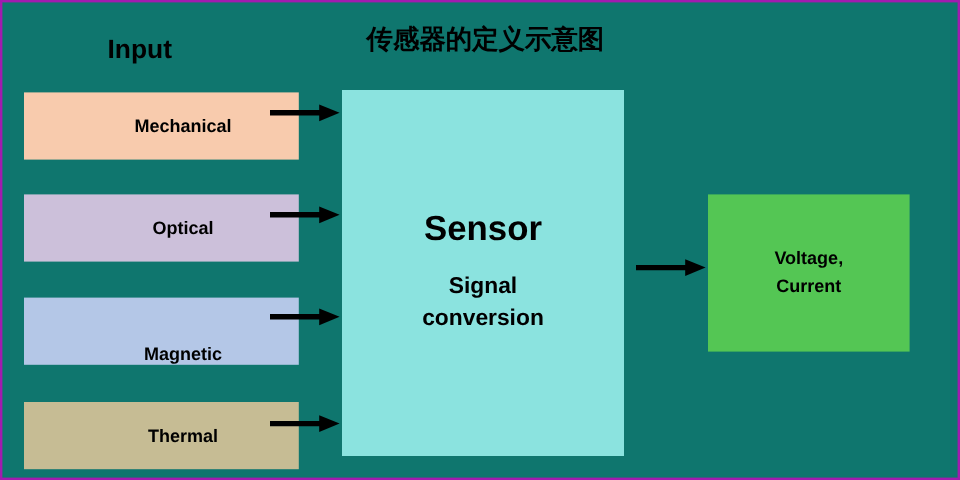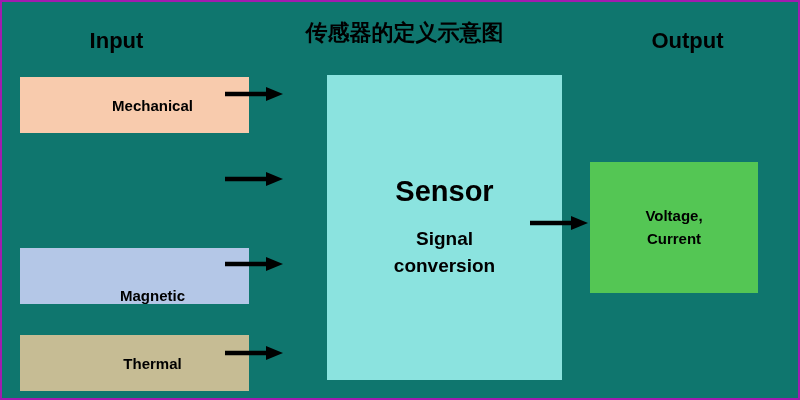--- a/index.html
+++ b/index.html
@@ -85,24 +85,26 @@
     line-height: 1.5;
   }
 </style>
 </head>
 <body>
 
 <div class="canvas">
 
   <div class="hdr input-hdr">Input</div>
   <div class="hdr title">传感器的定义示意图</div>
-  <div class="hdr output-hdr">Output</div>
 
   <div class="inbox inbox-1" style="background: rgb(248, 203, 173);">
     <span>Mechanical</span>
+  </div>
+  <div class="inbox inbox-2" style="background: rgb(204, 192, 218);">
+    <span>Optical</span>
   </div>
   <div class="inbox inbox-3" style="background: rgb(180, 199, 231);">
     <span>Magnetic</span>
   </div>
   <div class="inbox inbox-4" style="background: rgb(198, 188, 148);">
     <span>Thermal</span>
   </div>
 
   <svg class="arrow arr-1" width="60" height="16" viewBox="0 0 60 16">
     <line x1="1" y1="8" x2="44" y2="8" stroke="#000000" stroke-width="4.5"></line>
@@ -114,21 +116,21 @@
   </svg>
   <svg class="arrow arr-3" width="60" height="16" viewBox="0 0 60 16">
     <line x1="1" y1="8" x2="44" y2="8" stroke="#000000" stroke-width="4.5"></line>
     <polygon points="42,1 59,8 42,15" fill="#000000"></polygon>
   </svg>
   <svg class="arrow arr-4" width="60" height="16" viewBox="0 0 60 16">
     <line x1="1" y1="8" x2="44" y2="8" stroke="#000000" stroke-width="4.5"></line>
     <polygon points="42,1 59,8 42,15" fill="#000000"></polygon>
   </svg>
 
-  <div class="sensor" style="background: rgb(139, 227, 223); margin-left: 42px;">
+  <div class="sensor" style="background: rgb(139, 227, 223);">
     <div class="sensor-title">Sensor</div>
     <div class="sensor-sub">Signal
 conversion</div>
   </div>
 
   <svg class="arrow arr-5" width="60" height="16" viewBox="0 0 60 16">
     <line x1="1" y1="8" x2="44" y2="8" stroke="#000000" stroke-width="4.5"></line>
     <polygon points="42,1 59,8 42,15" fill="#000000"></polygon>
   </svg>
 

